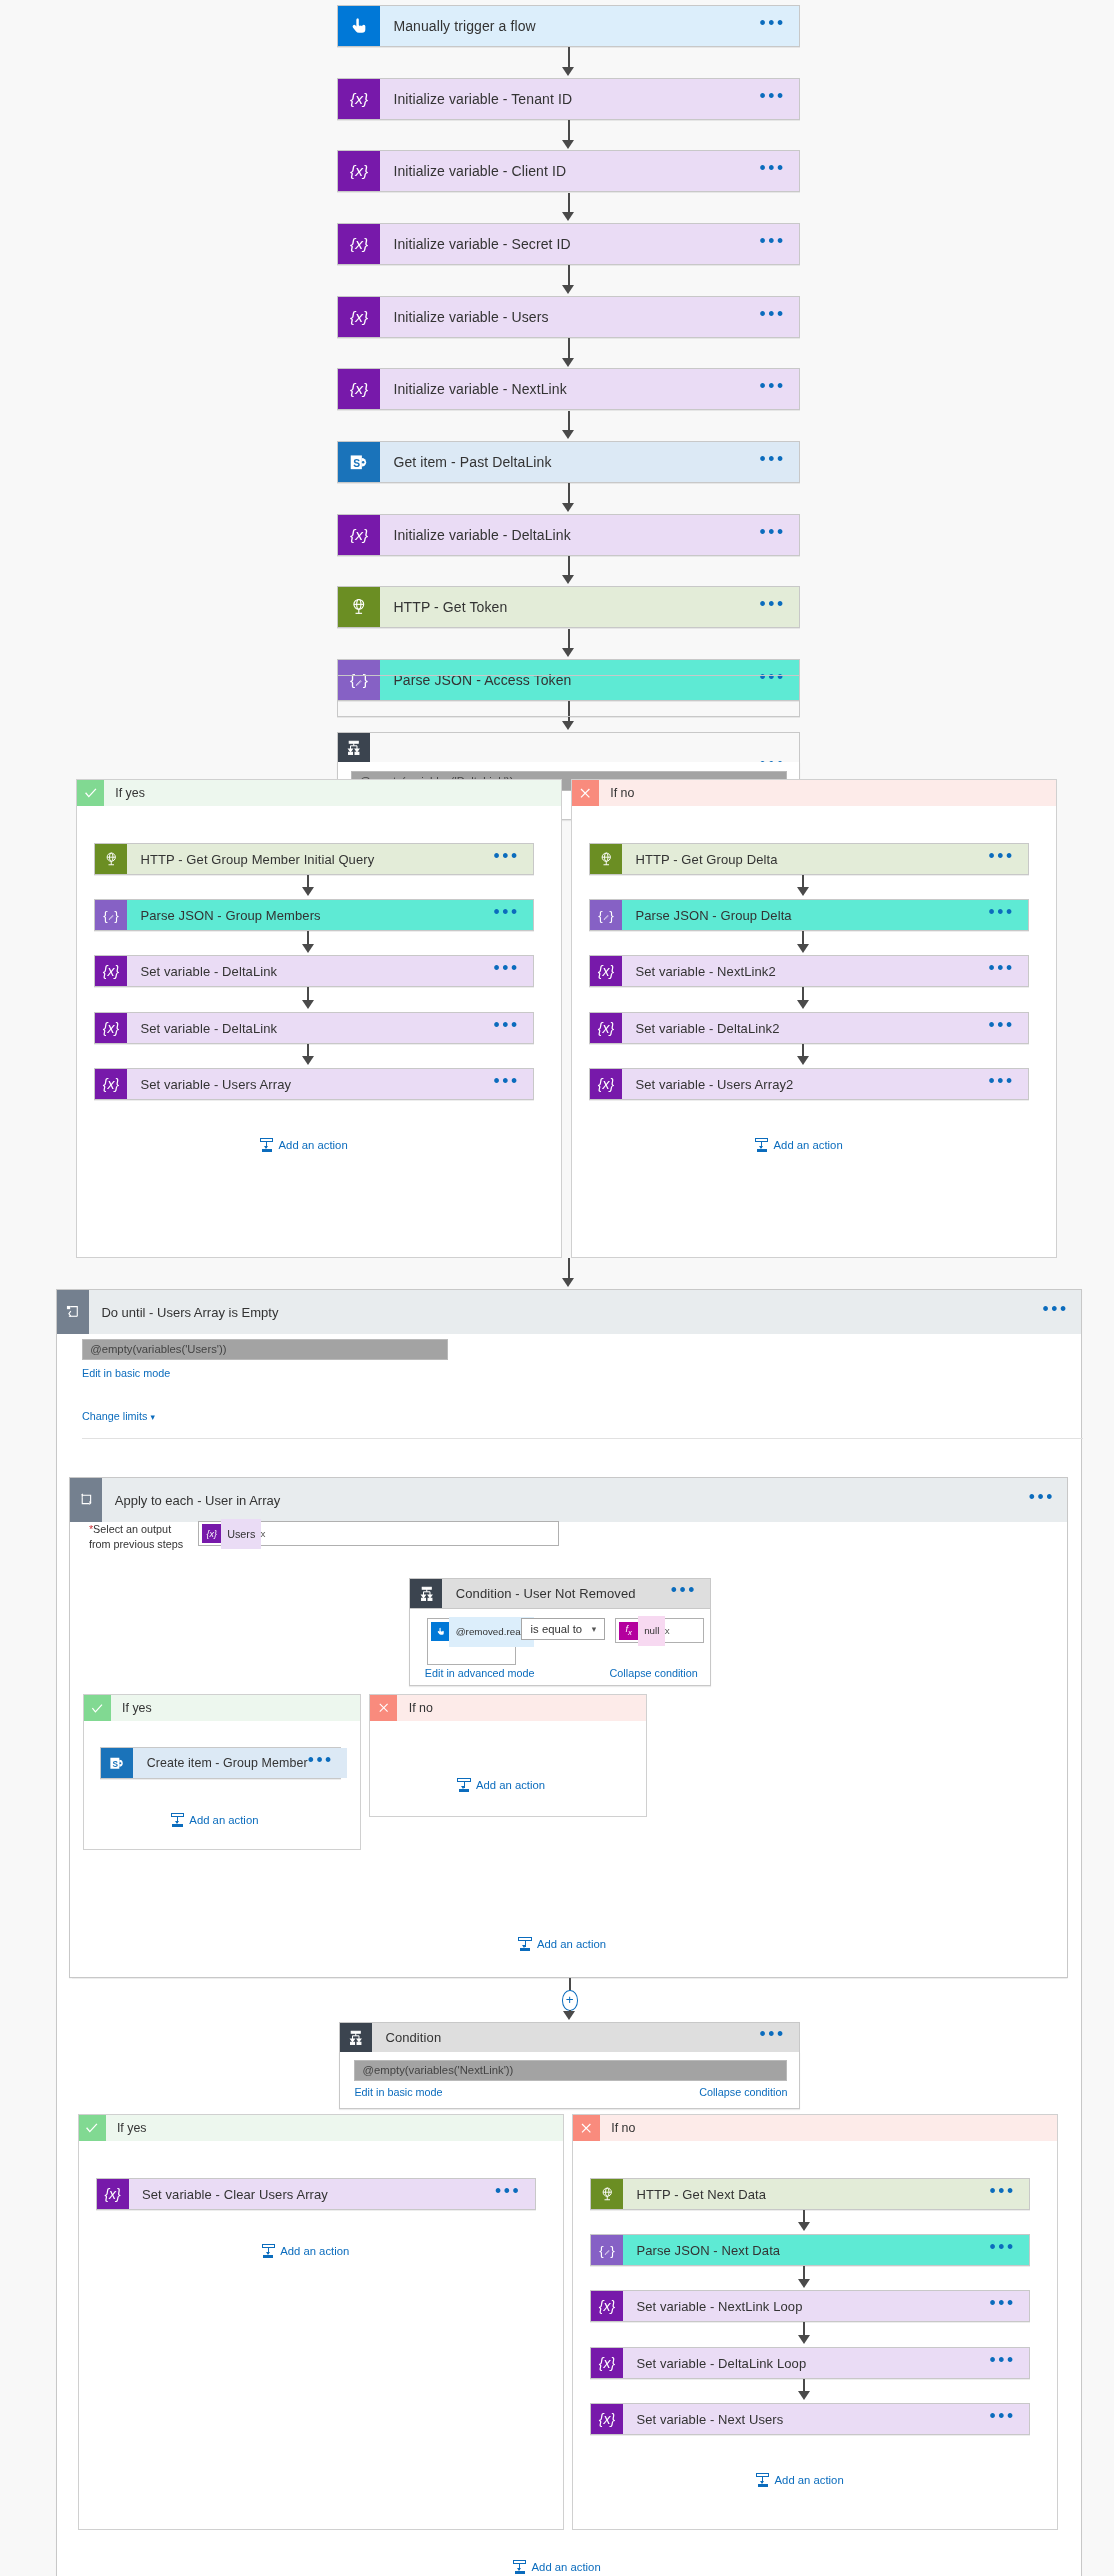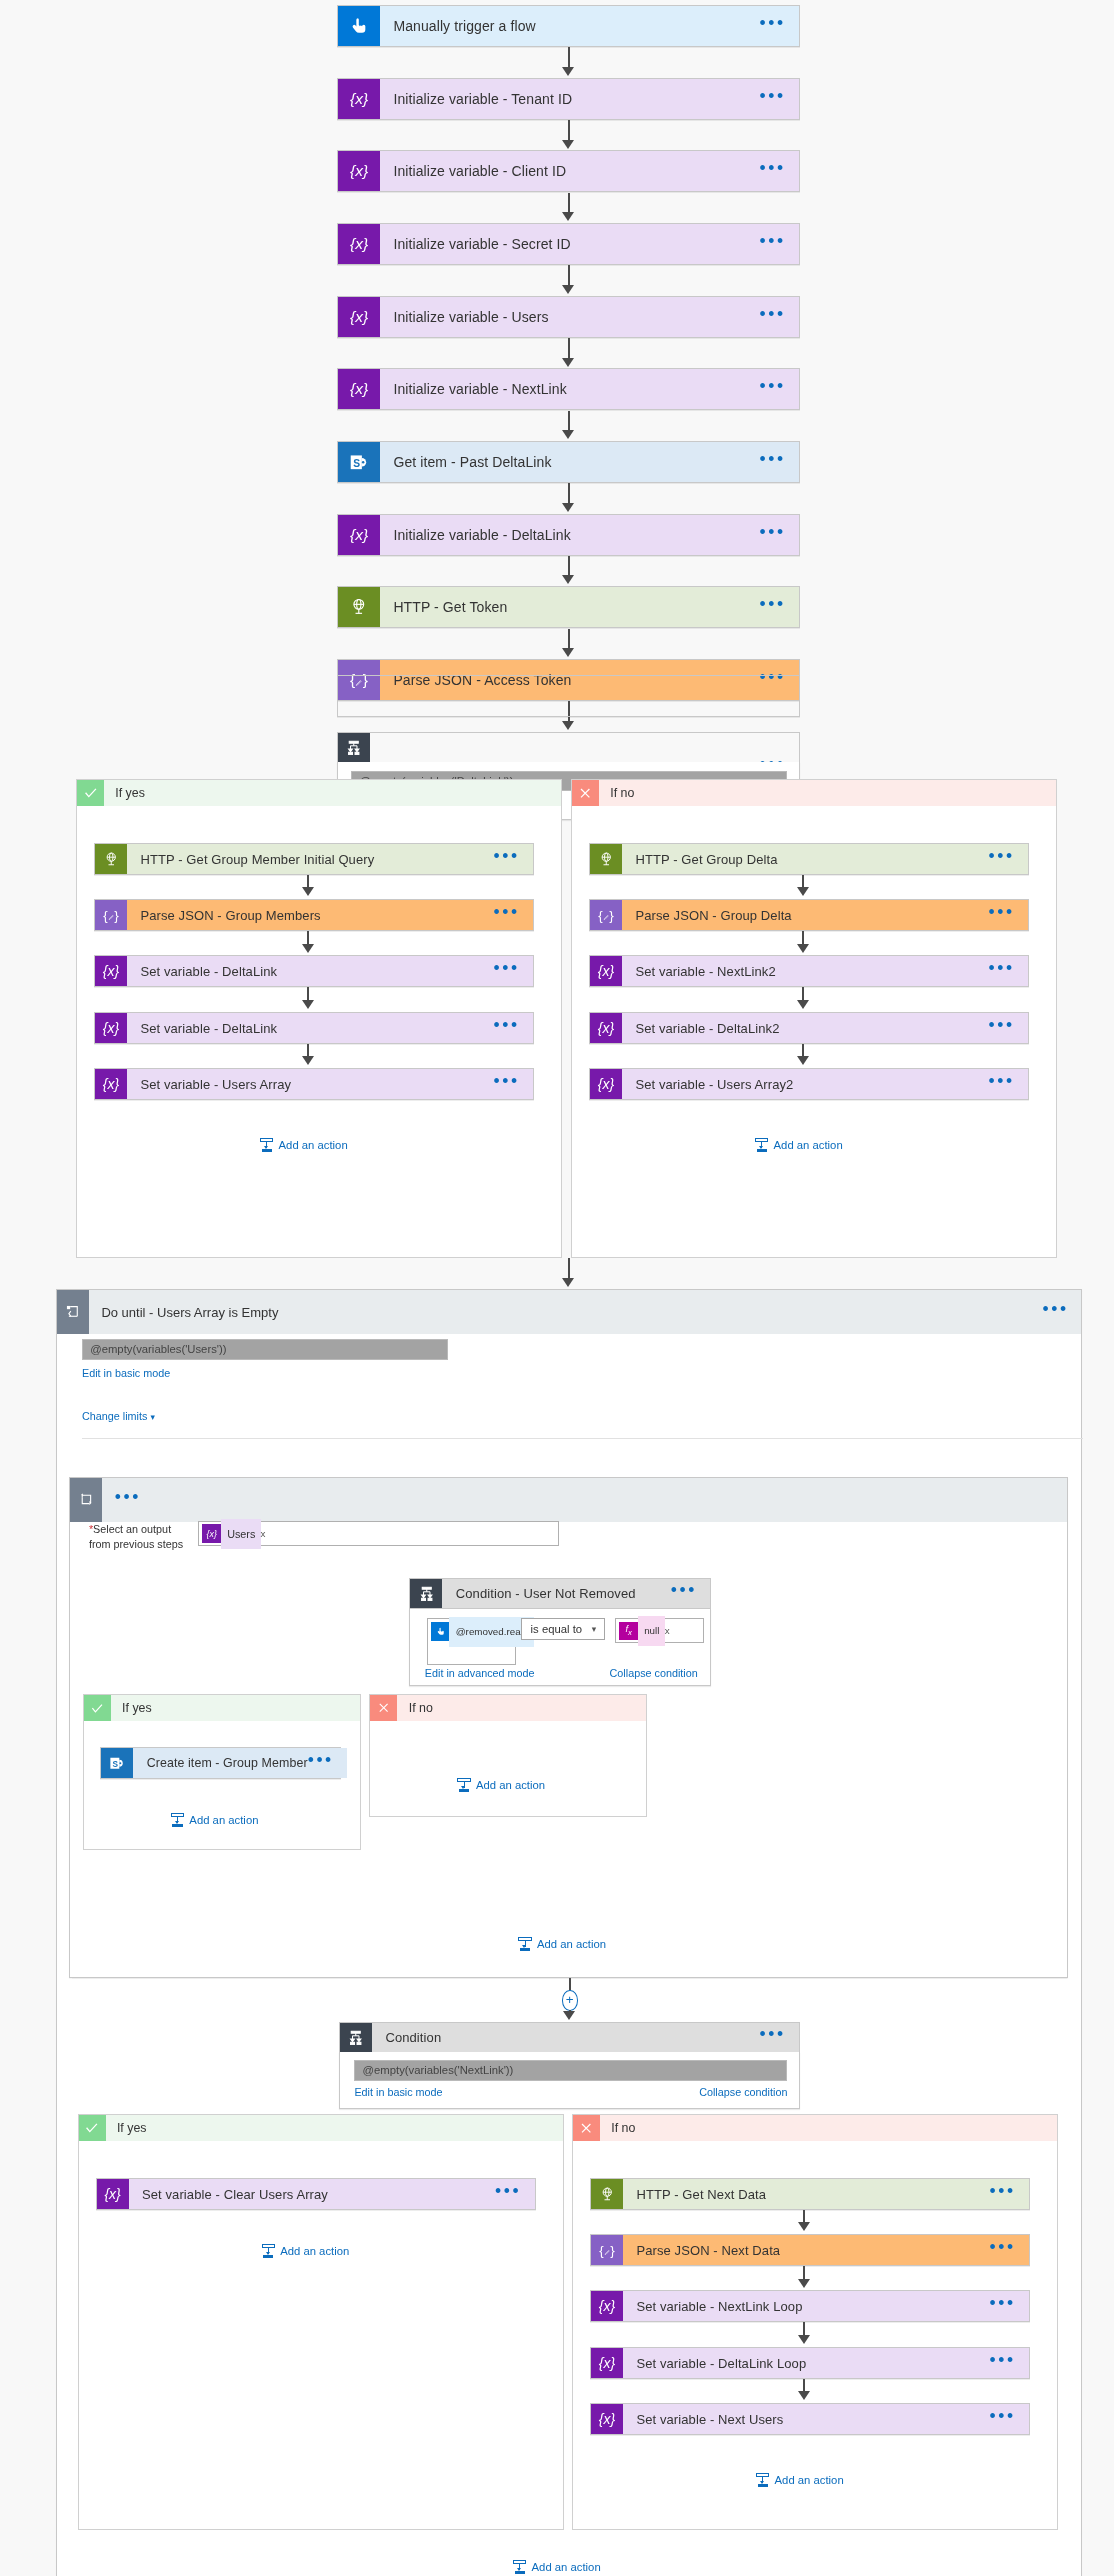--- a/index.html
+++ b/index.html
@@ -40,21 +40,21 @@
     color:#0b6cbd; font-size:17.5px; letter-spacing:2.6px; line-height:0;
     padding-bottom:6.2px; user-select:none;
   }
 
   
   .t-trigger .ic{ background:#0078d7; }
   .t-trigger .body{ background:#dceefb; }
   .t-var .ic{ background:#7719aa; }
   .t-var .body{ background:#eadcf5; }
   .t-parse .ic{ background:#8661c5; }
-  .t-parse .body{ background:#fdba74; }
+  .t-parse .body{ background:#5eead4; }
   .t-sp .ic{ background:#1a73ba; }
   .t-sp .body{ background:#dce9f5; }
   .t-http .ic{ background:#6b8e23; }
   .t-http .body{ background:#e3ecd8; }
   .t-cond .ic{ background:#3b444f; }
   .t-cond .body{ background:#dedede; }
 
   
   .conn{ position:absolute; width:1.5px; background:#4a4a4a; }
   .arrowhead{
@@ -557,20 +557,21 @@
       <div class="scopehdr">
         <div class="ic">
           <svg class="gi" width="15.5" height="15.5" viewBox="0 0 24 24" fill="none" stroke="#fff" stroke-width="1.7">
             <path d="M5 8V5h13v12"></path>
               <path d="M5 8l0 10h11"></path>
               <polyline points="4,5 6,3"></polyline>
               <polyline points="16,15 18,17 16,19"></polyline>
           </svg>
         </div>
         <div class="body">
+            <span class="title">Apply to each - User in Array</span>
             <span class="dots">•••</span>
           </div>
       </div>
 
       <div class="fieldlabel" style="left:18.5px;top:44px;width:103px;">
         <span class="req">*</span><span>Select an output</span><br><span>from previous steps</span>
       </div>
       <div class="tokenbox" style="left:128px;top:43px;width:361px;height:25px;">
         <span class="token tok-var">
           <span class="tic">

